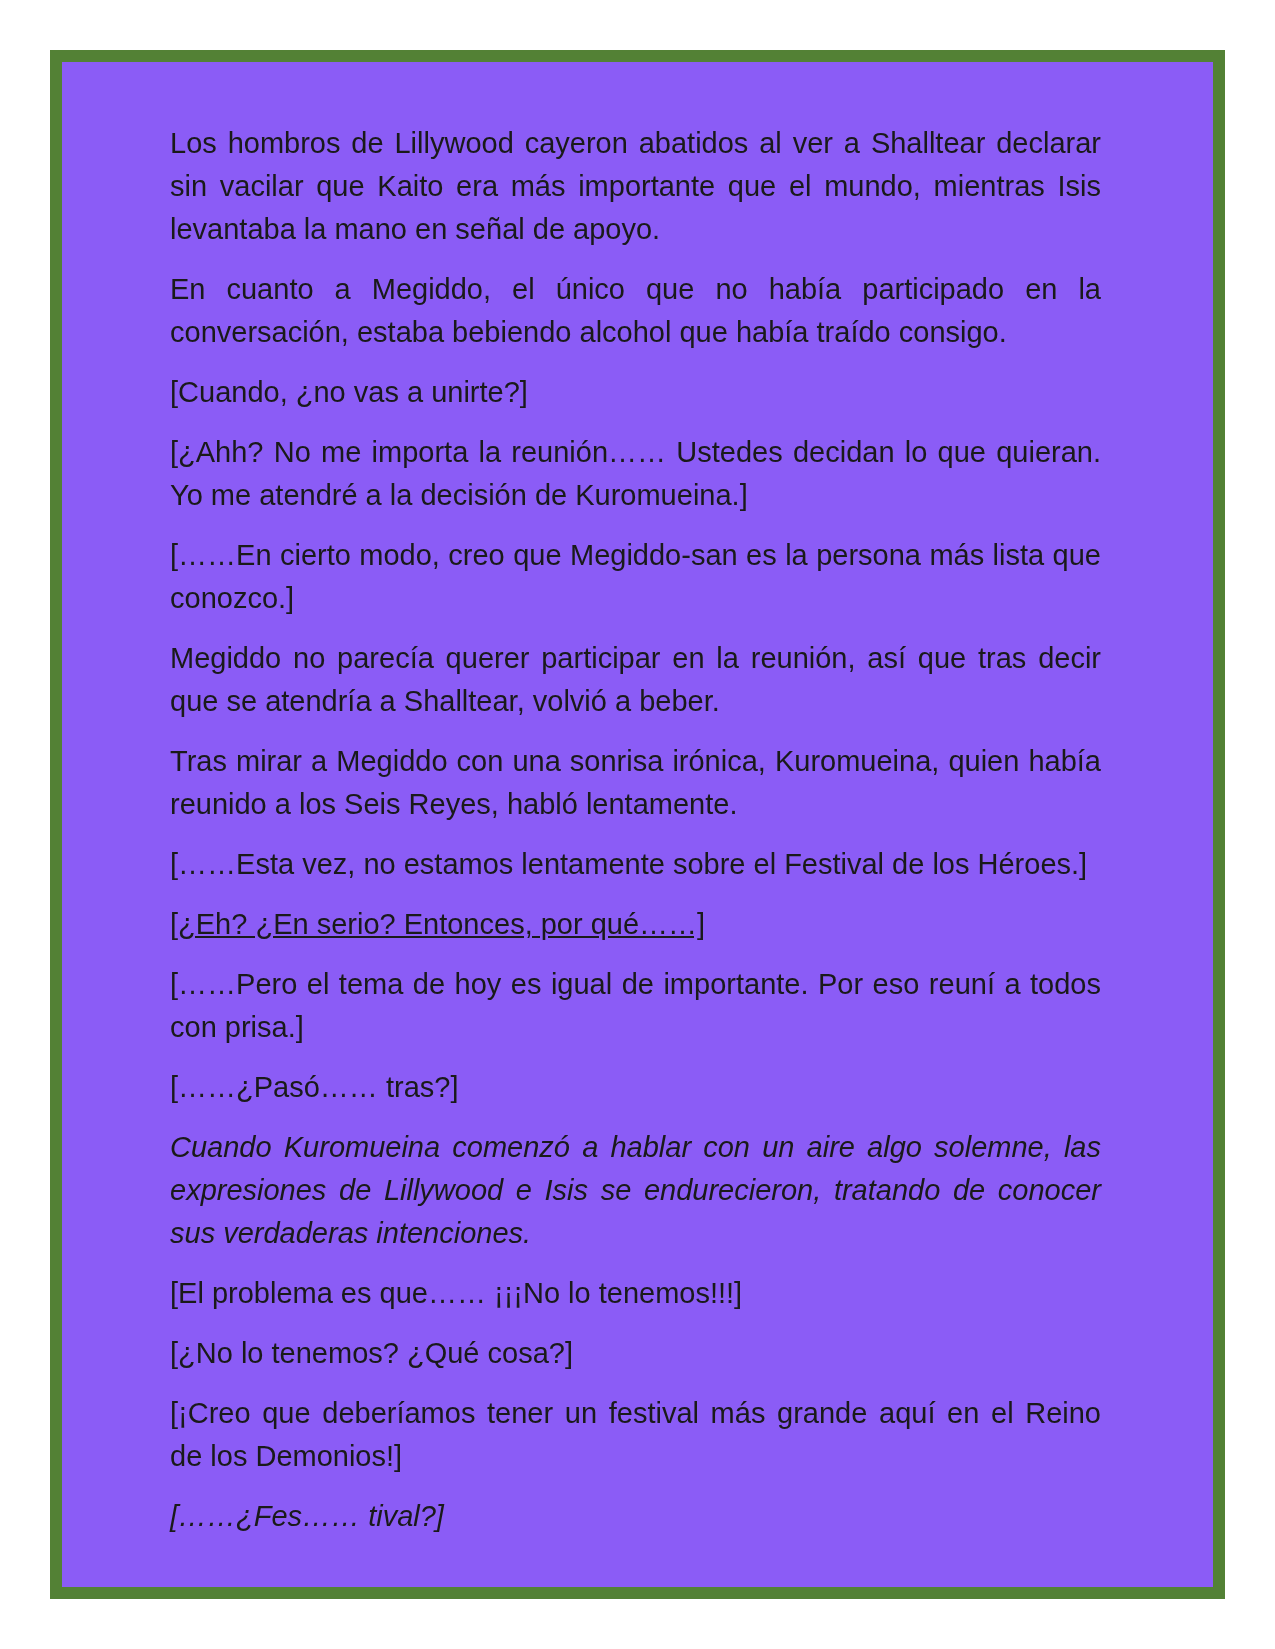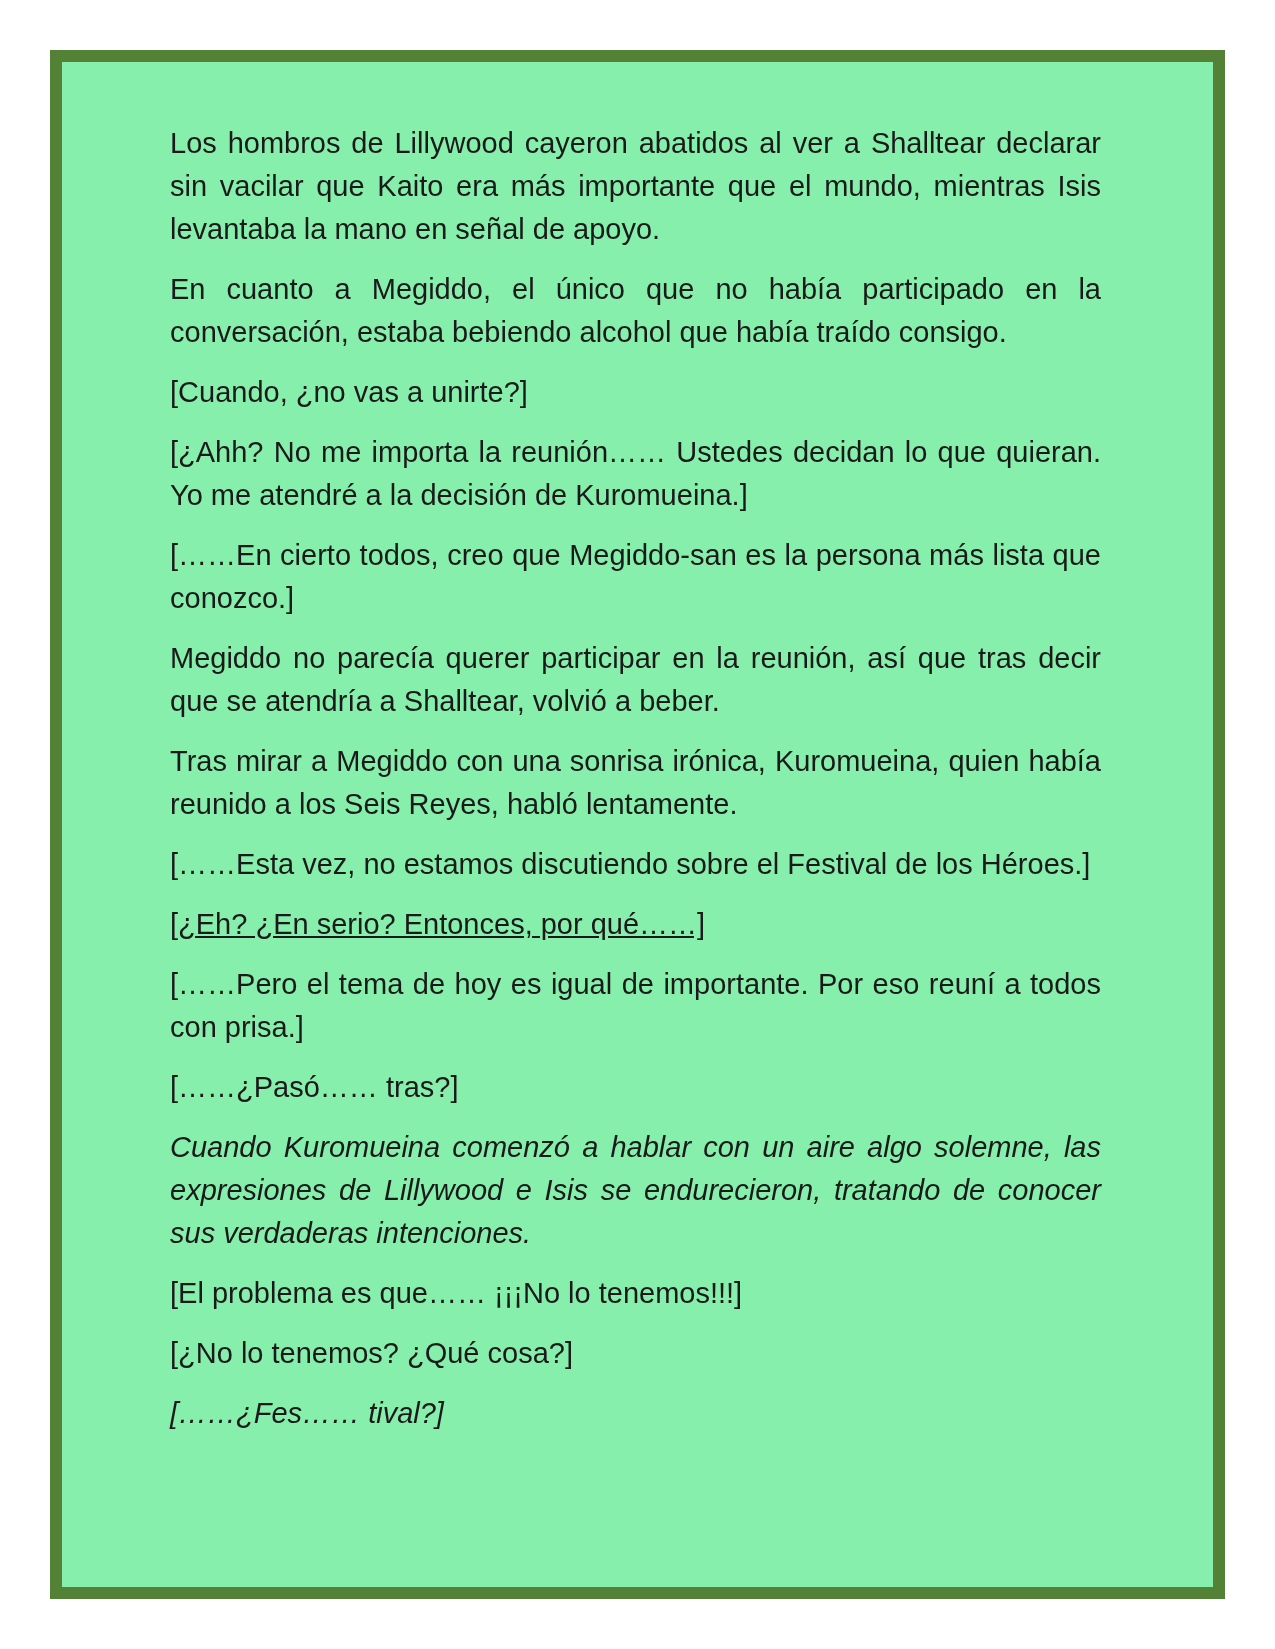--- a/index.html
+++ b/index.html
@@ -36,31 +36,32 @@
     font-size: 29px;
     line-height: 43px;
     color: #1a1a1a;
     text-align: justify;
     text-justify: inter-word;
   }
 </style>
 </head>
 <body>
 
-<div class="page-frame" style="border-color: rgb(83, 129, 53); background: #86efac;">
+<div class="page-frame" style="border-color: rgb(83, 129, 53); background: #8b5cf6;">
   <div class="page-content" id="paragraphs-container">
       <p class="para" style="color: rgb(26, 26, 26);">Los hombros de Lillywood cayeron abatidos al ver a Shalltear declarar sin vacilar que Kaito era más importante que el mundo, mientras Isis levantaba la mano en señal de apoyo.</p>
       <p class="para" style="color: rgb(26, 26, 26);">En cuanto a Megiddo, el único que no había participado en la conversación, estaba bebiendo alcohol que había traído consigo.</p>
       <p class="para" style="color: rgb(26, 26, 26);">[Cuando, ¿no vas a unirte?]</p>
       <p class="para" style="color: rgb(26, 26, 26);">[¿Ahh? No me importa la reunión…… Ustedes decidan lo que quieran. Yo me atendré a la decisión de Kuromueina.]</p>
-      <p class="para" style="color: rgb(26, 26, 26);">[……En cierto todos, creo que Megiddo-san es la persona más lista que conozco.]</p>
+      <p class="para" style="color: rgb(26, 26, 26);">[……En cierto modo, creo que Megiddo-san es la persona más lista que conozco.]</p>
       <p class="para" style="color: rgb(26, 26, 26);">Megiddo no parecía querer participar en la reunión, así que tras decir que se atendría a Shalltear, volvió a beber.</p>
       <p class="para" style="color: rgb(26, 26, 26);">Tras mirar a Megiddo con una sonrisa irónica, Kuromueina, quien había reunido a los Seis Reyes, habló lentamente.</p>
-      <p class="para" style="color: rgb(26, 26, 26);">[……Esta vez, no estamos discutiendo sobre el Festival de los Héroes.]</p>
+      <p class="para" style="color: rgb(26, 26, 26);">[……Esta vez, no estamos lentamente sobre el Festival de los Héroes.]</p>
       <p class="para" style="color: rgb(26, 26, 26); text-decoration: underline;">[¿Eh? ¿En serio? Entonces, por qué……]</p>
       <p class="para" style="color: rgb(26, 26, 26);">[……Pero el tema de hoy es igual de importante. Por eso reuní a todos con prisa.]</p>
       <p class="para" style="color: rgb(26, 26, 26);">[……¿Pasó…… tras?]</p>
       <p class="para" style="color: rgb(26, 26, 26); font-style: italic;">Cuando Kuromueina comenzó a hablar con un aire algo solemne, las expresiones de Lillywood e Isis se endurecieron, tratando de conocer sus verdaderas intenciones.</p>
       <p class="para" style="color: rgb(26, 26, 26);">[El problema es que…… ¡¡¡No lo tenemos!!!]</p>
       <p class="para" style="color: rgb(26, 26, 26);">[¿No lo tenemos? ¿Qué cosa?]</p>
+      <p class="para" style="color: rgb(26, 26, 26);">[¡Creo que deberíamos tener un festival más grande aquí en el Reino de los Demonios!]</p>
       <p class="para" style="color: rgb(26, 26, 26); font-style: italic;">[……¿Fes…… tival?]</p>
     </div>
 </div>
 
 </body></html>

